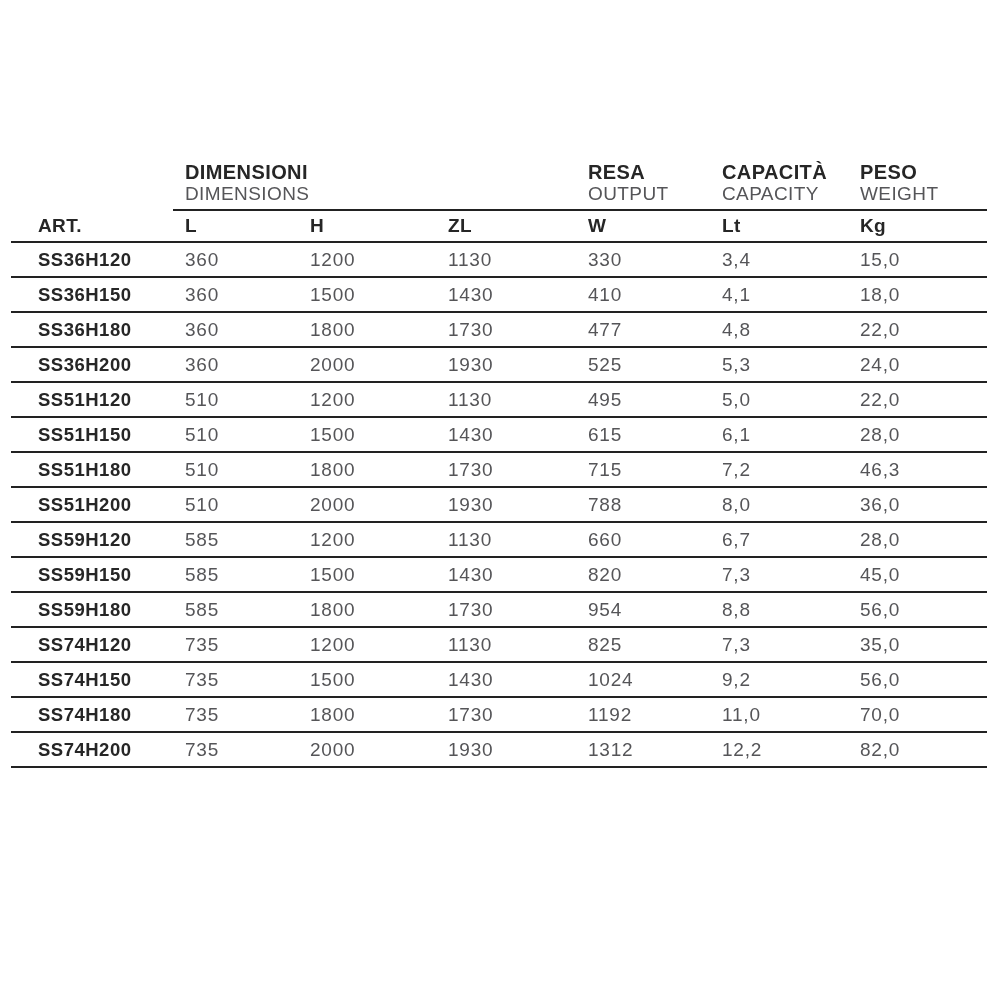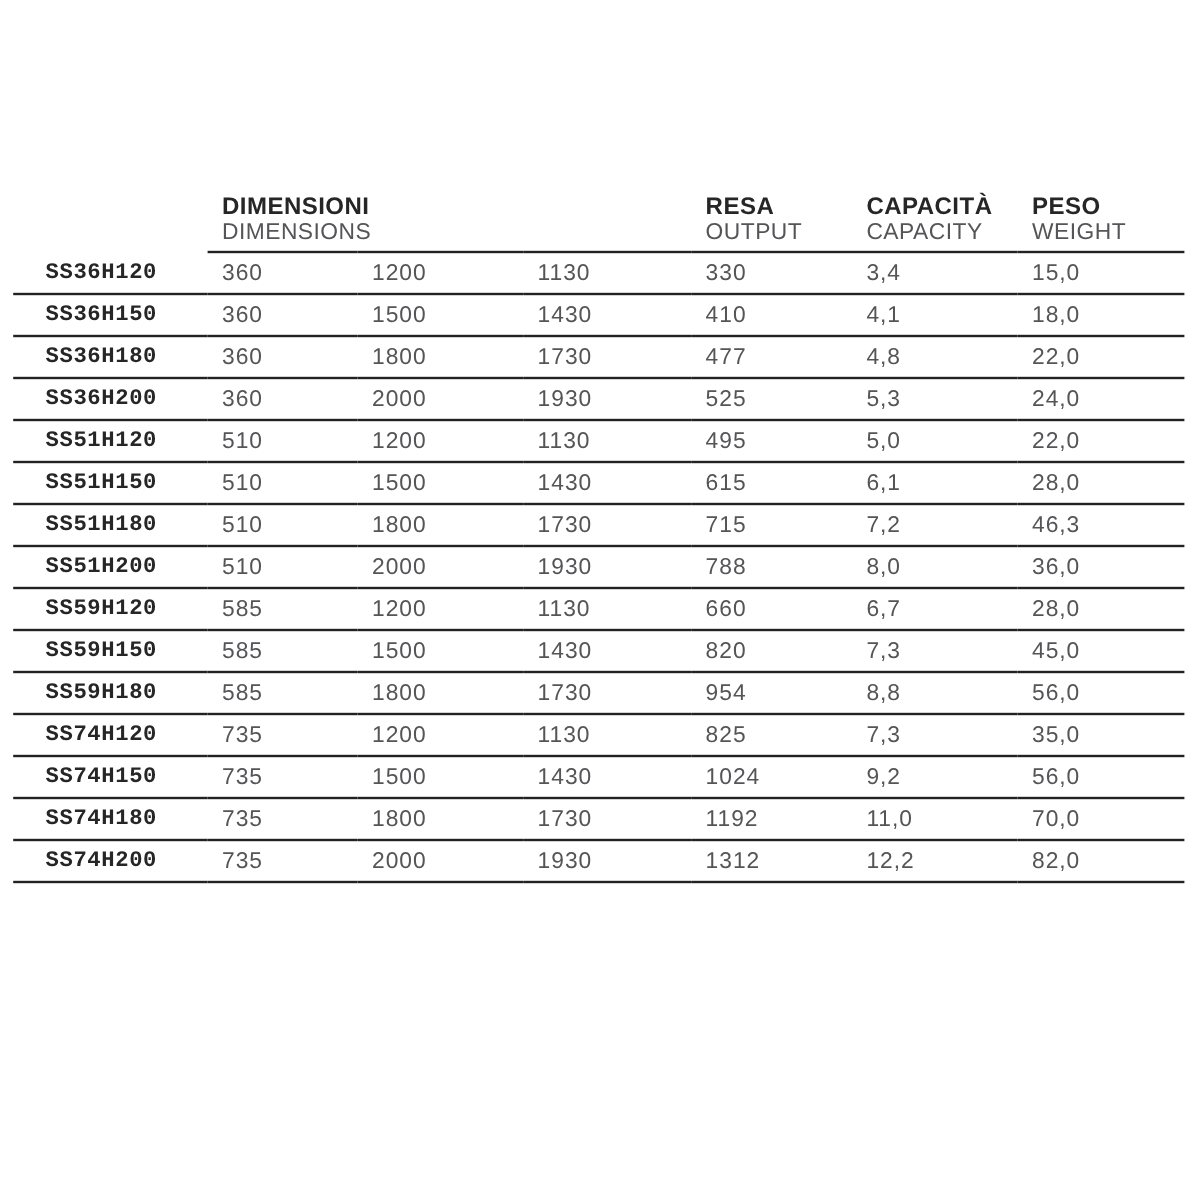--- a/index.html
+++ b/index.html
@@ -82,21 +82,20 @@
     font-weight:400;
     color:var(--gray);
     letter-spacing:0.8px;
     border-bottom:2px solid var(--line);
   }
   tbody td.art{
     font-weight:700;
     color:var(--dark);
     letter-spacing:0.5px;
     font-size:18.5px;
-    font-family:Liberation Mono, monospace;
   }
 </style>
 </head>
 <body style="background: rgb(255, 255, 255);">
 
 <div class="sheet">
   <table>
     <colgroup>
       <col class="c-art">
         <col class="c-l">
@@ -119,20 +118,29 @@
         </th>
         <th class="grouped">
           <div class="g-title">CAPACITÀ</div>
           <div class="g-sub">CAPACITY</div>
         </th>
         <th class="grouped">
           <div class="g-title">PESO</div>
           <div class="g-sub">WEIGHT</div>
         </th>
       </tr>
+      <tr class="colhead-row">
+        <th>ART.</th>
+        <th>L</th>
+        <th>H</th>
+        <th>ZL</th>
+        <th>W</th>
+        <th>Lt</th>
+        <th>Kg</th>
+      </tr>
     </thead>
     <tbody>
         <tr>
           <td class="art">SS36H120</td>
           <td>360</td>
           <td>1200</td>
           <td>1130</td>
           <td>330</td>
           <td>3,4</td>
           <td>15,0</td>

